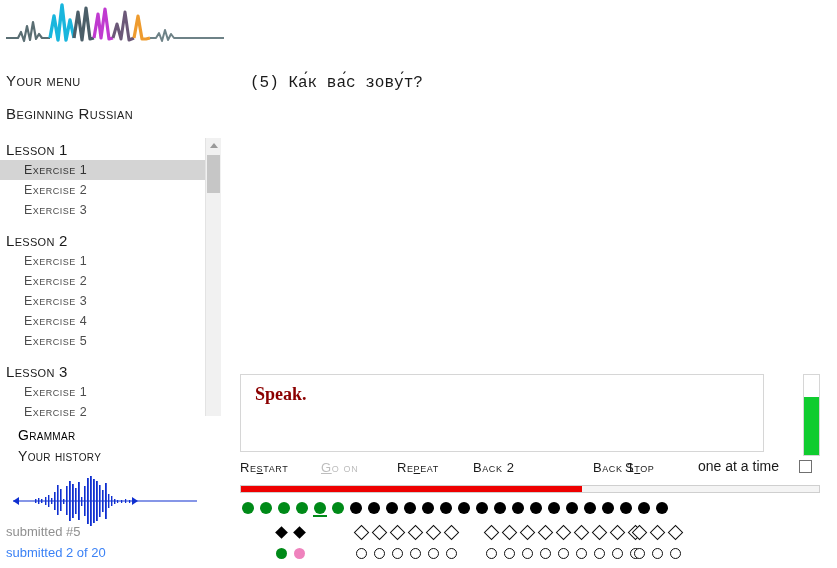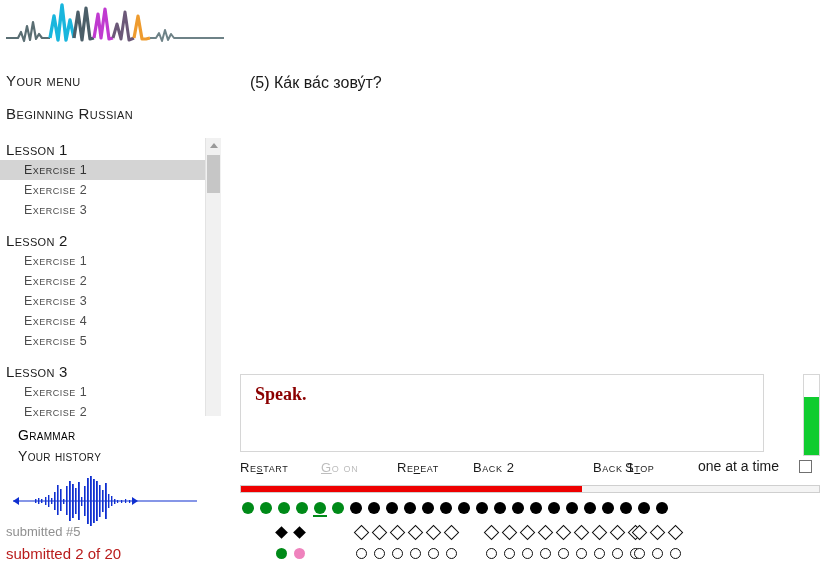--- a/index.html
+++ b/index.html
@@ -128,28 +128,28 @@
     left: 5px; top: 420px;
     width: 200px; height: 58px;
   }
 
   #submitted-line-1 {
     position: absolute; left: 6px; top: 472px;
     font-size: 13px; color: #909090;
   }
   #submitted-line-2 {
     position: absolute; left: 6px; top: 493px;
-    font-size: 15px; color: #b91c1c;
+    font-size: 13px; color: #3b82f6;
   }
 
   
   #prompt-text {
     position: absolute;
     left: 250px; top: 74px;
-    font-family: Liberation Sans, sans-serif;
+    font-family: Liberation Mono, monospace;
     font-size: 16px;
     color: #1a1a1a;
     white-space: nowrap;
   }
 
   
   #speak-panel {
     position: absolute;
     left: 240px; top: 374px;
     width: 524px; height: 78px;

